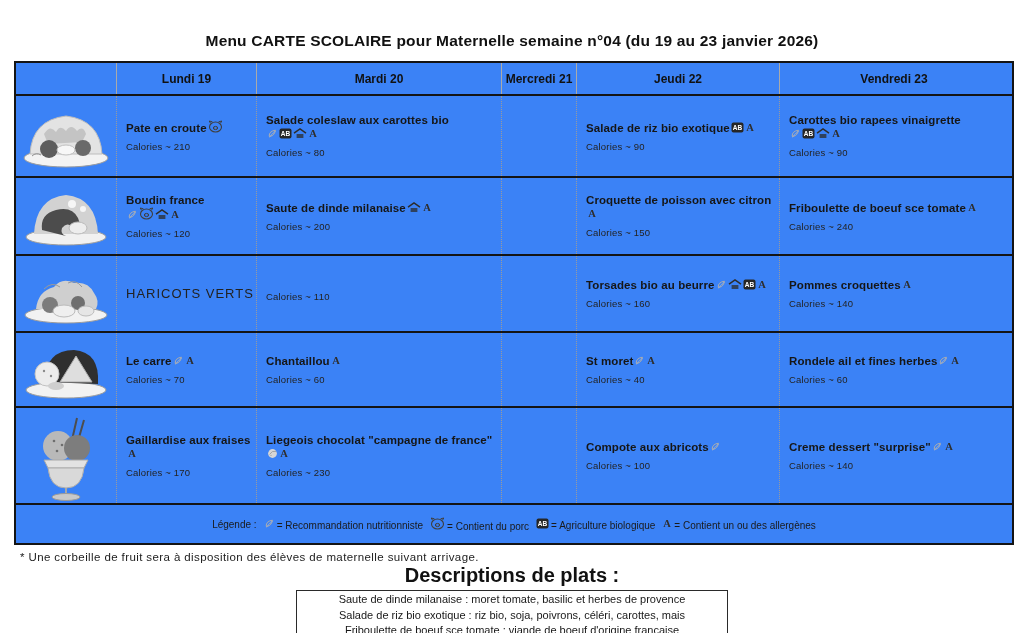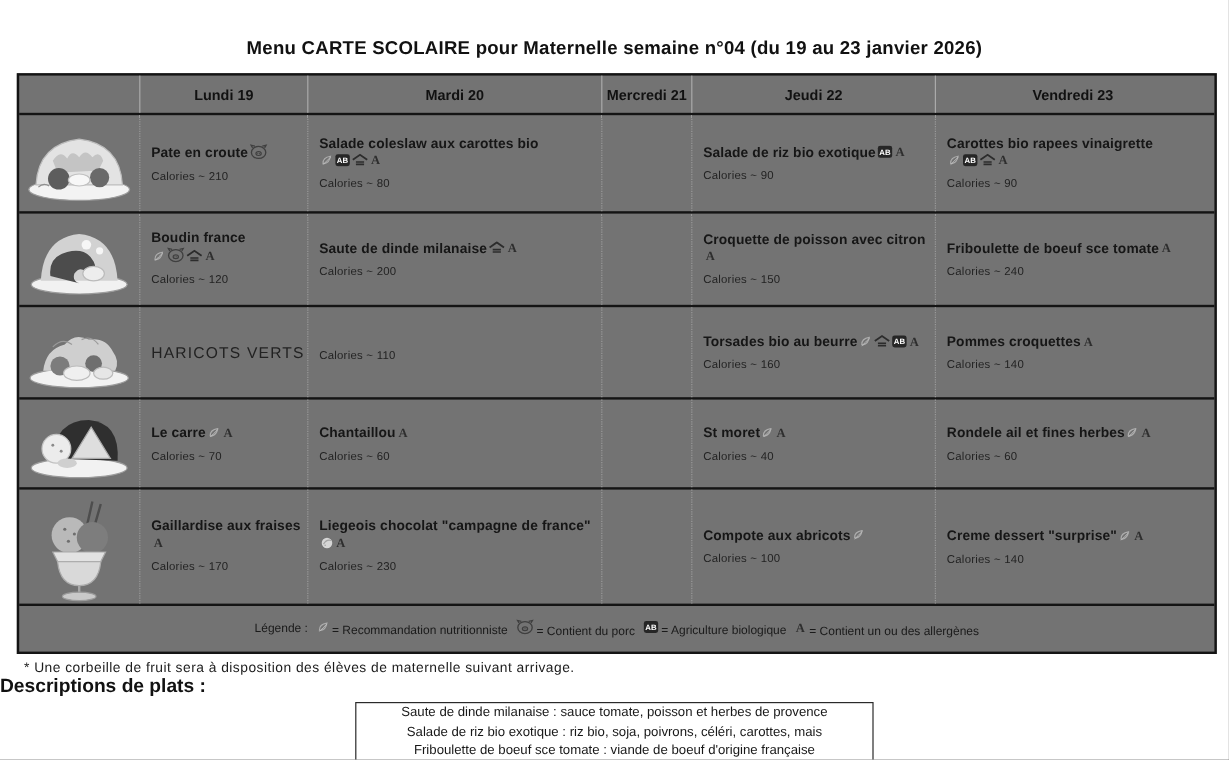--- a/index.html
+++ b/index.html
@@ -6,21 +6,21 @@
   body{
     width:1024px;height:633px;background:#fff;overflow:hidden;
     font-family:"Liberation Sans",sans-serif;color:#1a1a1a;
     -webkit-font-smoothing:antialiased;
   }
   .title{
     text-align:center;font-weight:bold;font-size:15.5px;
     padding-top:32px;letter-spacing:.2px;color:#111;
   }
   .menu-table{
-    margin:11px 0 0 14px;width:996px;border:2px solid #141414;background:#737373;
+    margin:11px 0 0 14px;width:996px;border:2px solid #141414;background:#3b82f6;
   }
   .trow{
     display:grid;grid-template-columns:101px 140px 245px 75px 203px 228px;
     border-bottom:2px solid #141414;
   }
   .trow>div{border-right:1px dotted #9a9a9a;}
   .trow>div:last-child{border-right:none;}
   .thead{height:31px;}
   .thead>div{
     display:flex;align-items:center;justify-content:center;
@@ -40,21 +40,21 @@
   .cal:empty{display:none}
   .imgcell{display:flex;align-items:center;justify-content:center;padding:0;}
   .icon{display:inline-flex;align-items:center;margin-left:1px;}
   .icon svg{display:block}
   .legendbar{
     height:38px;display:flex;align-items:center;justify-content:center;
     gap:6px;font-size:10px;color:#1a1a1a;
   }
   .legend-item{display:inline-flex;align-items:flex-end;gap:2px;white-space:nowrap;}
   .footnote{margin:6px 0 0 20px;font-size:11.5px;letter-spacing:.4px;color:#1c1c1c;}
-  .desc-title{text-align:left;font-size:16px;font-weight:bold;margin-top:1px;color:#111;}
+  .desc-title{text-align:center;font-size:20px;font-weight:bold;margin-top:1px;color:#111;}
   .desc-box{
     width:424px;margin:3px auto 0;border:1.5px solid #2a2a2a;
     font-size:11px;line-height:15.5px;text-align:center;padding:1px 3px;color:#181818;
   }
 </style>
 </head>
 <body>
 
 <div class="title">Menu CARTE SCOLAIRE pour Maternelle semaine n°04 (du 19 au 23 janvier 2026)</div>
 
@@ -499,16 +499,16 @@
         <span>= Contient un ou des allergènes</span>
       </span>
   </div>
 </div>
 
 <div class="footnote">* Une corbeille de fruit sera à disposition des élèves de maternelle suivant arrivage.</div>
 
 <div class="desc-title">Descriptions de plats :</div>
 
 <div class="desc-box">
-  <div>Saute de dinde milanaise : sauce tomate, poisson et herbes de provence</div>
+  <div>Saute de dinde milanaise : moret tomate, basilic et herbes de provence</div>
   <div>Salade de riz bio exotique : riz bio, soja, poivrons, céléri, carottes, mais</div>
   <div>Friboulette de boeuf sce tomate : viande de boeuf d'origine française</div>
 </div>
 
 </body></html>

